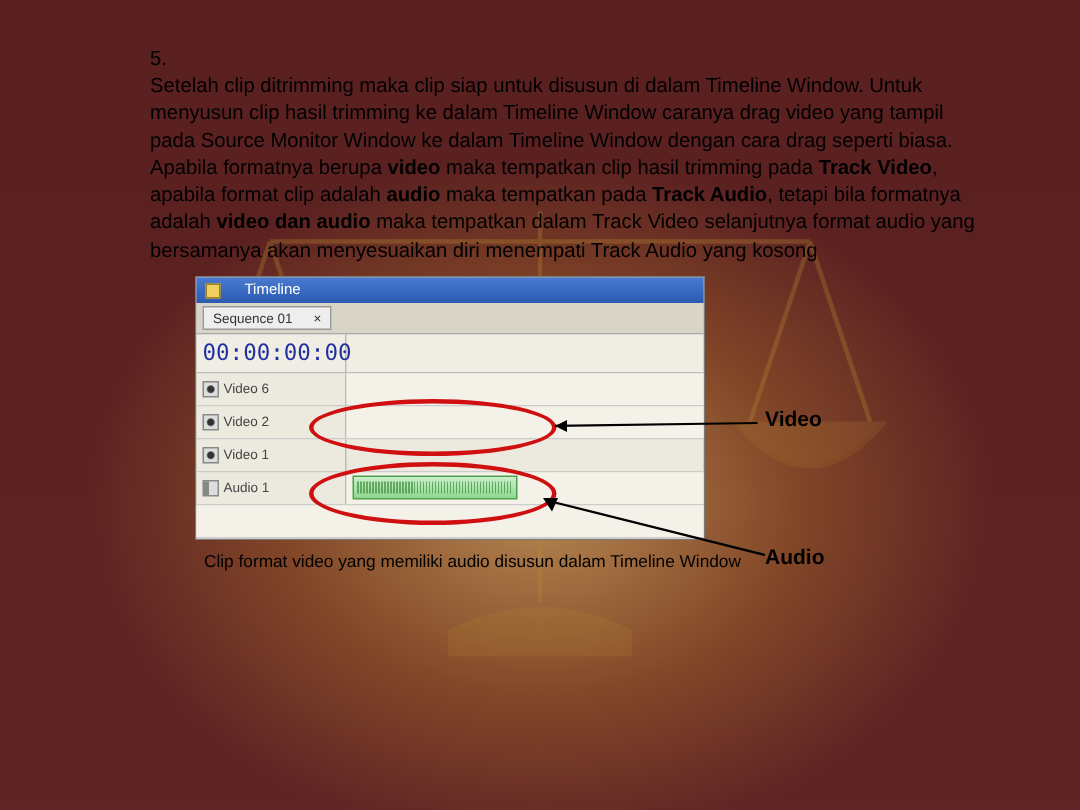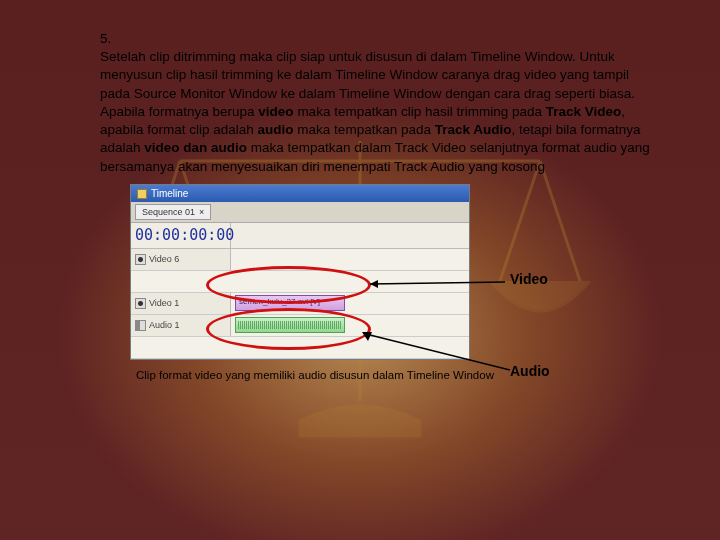--- a/index.html
+++ b/index.html
@@ -49,32 +49,32 @@
     font-size: 10px;
     color: #333;
   }
   .tl-title {
     background: linear-gradient(#4a7bd0, #2a5bb0);
     color: #fff;
     padding: 2px 6px;
     font-size: 10px;
     display: flex;
     align-items: center;
-    gap: 4px;
+    gap: 16px;
   }
   .tl-title .ticon { width:10px; height:10px; background:#f0d060; border:1px solid #a08020; }
   .tl-tabs {
     background: #d8d4c8;
     padding: 2px 4px;
     border-bottom: 1px solid #aaa;
   }
   .tl-tab {
     display: inline-flex;
     align-items: center;
-    gap: 4px;
+    gap: 14px;
     background: #eee;
     border: 1px solid #999;
     padding: 1px 6px;
     font-size: 9px;
   }
   .tl-ruler {
     display: flex;
     background: #f0eee4;
     border-bottom: 1px solid #bbb;
   }
@@ -223,29 +223,30 @@
         <div class="tc-left">00:00:00:00</div>
       </div>
       <div class="tl-track">
         <div class="trk-head">
             <span class="trk-icon eye"></span>
             <span>Video 6</span>
           </div>
         <div class="trk-body"></div>
       </div>
       <div class="tl-track">
+        <div class="trk-head">
+            <span class="trk-icon eye"></span>
+            <span>Video 2</span>
+          </div>
         <div class="trk-body"></div>
       </div>
       <div class="tl-track">
         <div class="trk-head">
             <span class="trk-icon eye"></span>
             <span>Video 1</span>
-          </div>
-        <div class="trk-body">
-            <div class="clip-v">semen_kulu_27.avi [V]</div>
           </div>
       </div>
       <div class="tl-track">
         <div class="trk-head">
             <span class="trk-icon spk"></span>
             <span>Audio 1</span>
           </div>
         <div class="trk-body">
             <div class="clip-a"></div>
           </div>

